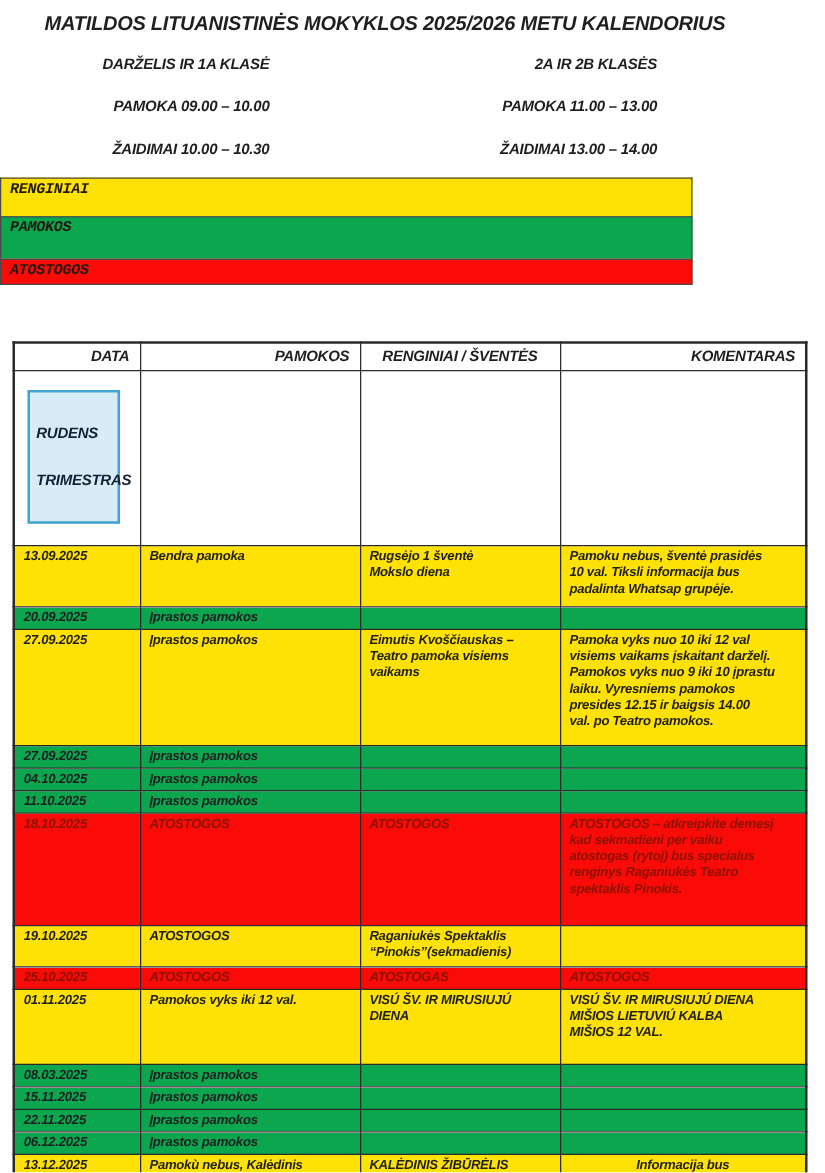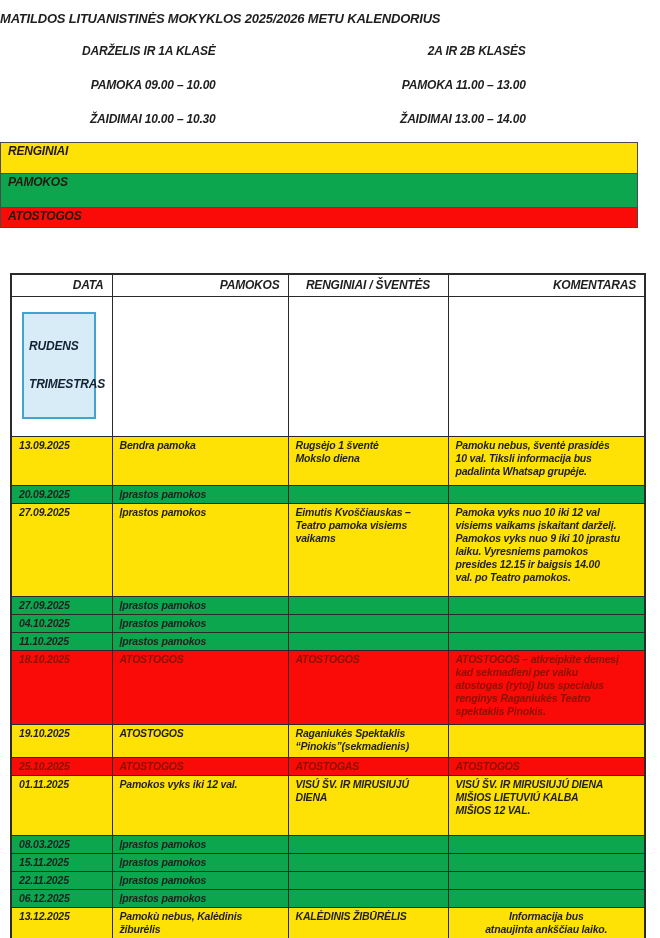--- a/index.html
+++ b/index.html
@@ -10,29 +10,29 @@
   *{box-sizing:border-box; margin:0; padding:0;}
   html,body{background:#ffffff;}
   .page{
     position:relative; width:660px; height:938px; background:#fff;
     font-family:"Liberation Sans", sans-serif;
     font-style:italic; font-weight:700; color:var(--ink);
     letter-spacing:-0.2px; overflow:hidden;
   }
   .doc-title{
     position:absolute; top:11px; left:0; width:616px;
-    text-align:left; font-size:13px;
+    text-align:center; font-size:16px;
   }
   .group-block{position:absolute; top:45px; font-size:12px;}
   .group-left{left:82px;}
   .group-right{left:400px;}
   .group-line{margin-bottom:22px; line-height:12px;text-align:right;}
   .group-name{padding-left:0;}
   .group-right .group-name{padding-left:15px;}
-  .legend{position:absolute; top:142px; left:0; width:638px;}
+  .legend{position:absolute; top:142px; left:0; width:554px;font-family:Liberation Mono, monospace;}
   .legend-bar{
     width:100%; border:1px solid #4a4a4a; border-bottom:none;
     padding:1px 0 0 7px; font-size:12px; line-height:15px; color:#221a10;
   }
   .legend-bar:last-child{border-bottom:1px solid #4a4a4a;}
   .bar-renginiai{height:31px;}
   .bar-pamokos{height:34px;}
   .bar-atostogos{height:21px;}
   table.cal{
     position:absolute; top:273px; left:10px;
@@ -152,21 +152,21 @@
           <td>Įprastos pamokos</td>
           <td></td>
           <td></td>
         </tr>
         <tr class="row-green">
           <td>11.10.2025</td>
           <td>Įprastos pamokos</td>
           <td></td>
           <td></td>
         </tr>
-        <tr class="row-red" style="height: 74px;">
+        <tr class="row-red" style="height: 90px;">
           <td>18.10.2025</td>
           <td>ATOSTOGOS</td>
           <td>ATOSTOGOS</td>
           <td>ATOSTOGOS – atkreipkite demesį
 kad sekmadieni per vaiku
 atostogas (rytoj) bus specialus
 renginys Raganiukės Teatro
 spektaklis Pinokis.</td>
         </tr>
         <tr class="row-yellow" style="height: 33px;">

